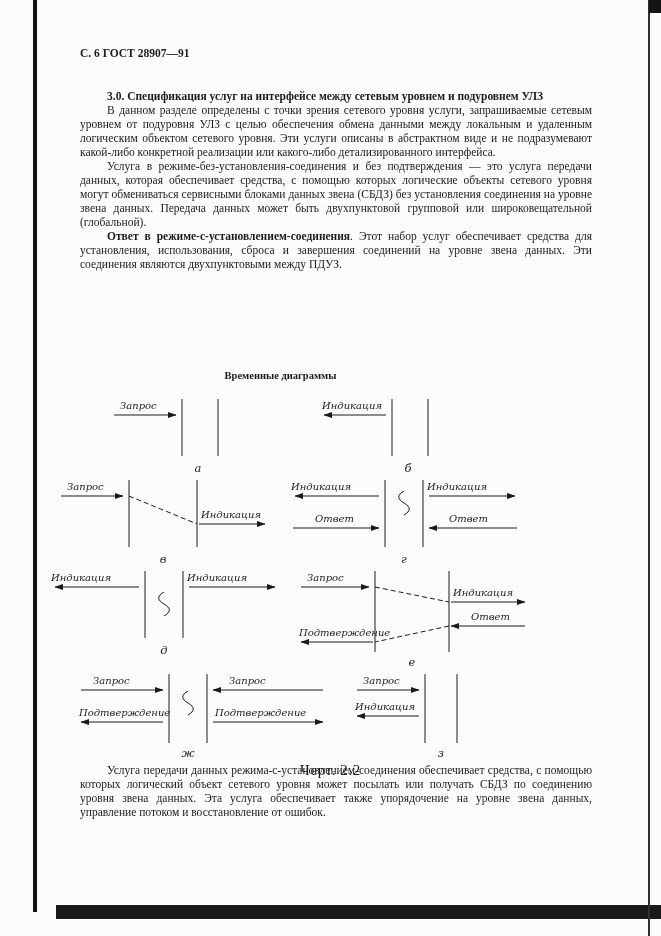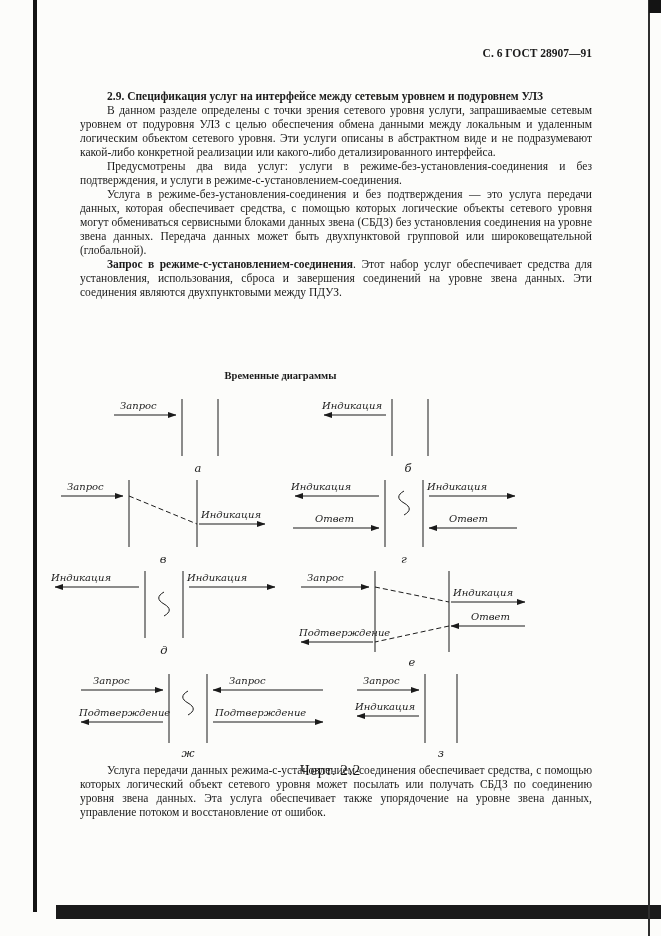--- a/index.html
+++ b/index.html
@@ -11,21 +11,21 @@
     font-family: "Liberation Serif", "DejaVu Serif", serif;
     color: #1b1b1b;
     overflow: hidden;
   }
   
   .scan-left   { position: absolute; left: 33px; top: 0; width: 4px; height: 912px; background: #141414; }
   .scan-bottom { position: absolute; left: 56px; top: 905px; width: 605px; height: 14px; background: #1a1a1a; }
   .scan-right  { position: absolute; left: 648px; top: 0; width: 2px; height: 936px; background: #2e2e2e; }
   .scan-corner { position: absolute; left: 649px; top: 0; width: 12px; height: 13px; background: #141414; }
 
-  .text-col { position: absolute; left: 80px; width: 512px; text-align: right; }
+  .text-col { position: absolute; left: 80px; width: 512px; }
   .doc-header { top: 47px; font-weight: bold; font-size: 11.5px; }
   .body-block { top: 89px; font-size: 11.5px; line-height: 14px; text-align: justify; }
   .body-block p { margin: 0; text-indent: 27px; }
   .section-heading { font-weight: bold; }
 
   .fig-title { position: absolute; left: 0; width: 561px; top: 370px; text-align: center; font-weight: bold; font-size: 10.5px; }
 
   .diagrams { position: absolute; left: 0; top: 396px; width: 580px; display: flex; flex-direction: column; align-items: center; }
   .drow { display: flex; align-items: flex-start; margin-bottom: 3px; }
 
@@ -52,25 +52,24 @@
     <defs>
       <marker id="ah" viewBox="0 0 10 8" refX="9.5" refY="4" markerWidth="8.5" markerHeight="6.8" orient="auto">
         <path d="M0,0.4 L10,4 L0,7.6 Z" fill="#1b1b1b" stroke="none"></path>
       </marker>
     </defs>
   </svg>
 
   <div class="text-col doc-header">С. 6 ГОСТ 28907—91</div>
 
   <div class="text-col body-block">
-    <p class="section-heading">2.9. Спецификация услуг на интерфейсе между сетевым уровнем и подуровнем УЛЗ</p>
+    <p class="section-heading">3.0. Спецификация услуг на интерфейсе между сетевым уровнем и подуровнем УЛЗ</p>
     <p>В данном разделе определены с точки зрения сетевого уровня услуги, запрашиваемые сетевым уровнем от подуровня УЛЗ с целью обеспечения обмена данными между локальным и удаленным логическим объектом сетевого уровня. Эти услуги описаны в абстрактном виде и не подразумевают какой-либо конкретной реализации или какого-либо детализированного интерфейса.</p>
-    <p>Предусмотрены два вида услуг: услуги в режиме-без-установления-соединения и без подтверждения, и услуги в режиме-с-установлением-соединения.</p>
     <p>Услуга в режиме-без-установления-соединения и без подтверждения — это услуга передачи данных, которая обеспечивает средства, с помощью которых логические объекты сетевого уровня могут обмениваться сервисными блоками данных звена (СБДЗ) без установления соединения на уровне звена данных. Передача данных может быть двухпунктовой групповой или широковещательной (глобальной).</p>
-    <p><b>Запрос в режиме-с-установлением-соединения</b><span>. Этот набор услуг обеспечивает средства для установления, использования, сброса и завершения соединений на уровне звена данных. Эти соединения являются двухпунктовыми между ПДУЗ.</span></p>
+    <p><b>Ответ в режиме-с-установлением-соединения</b><span>. Этот набор услуг обеспечивает средства для установления, использования, сброса и завершения соединений на уровне звена данных. Эти соединения являются двухпунктовыми между ПДУЗ.</span></p>
   </div>
 
   <div class="fig-title">Временные диаграммы</div>
 
   <div class="diagrams">
 
     <div class="drow" style="gap:60px">
       <svg class="diag" width="150" height="78">
         <text x="10" y="13">Запрос</text>
         <line x1="4" y1="19" x2="66" y2="19" marker-end="url(#ah)"></line>

